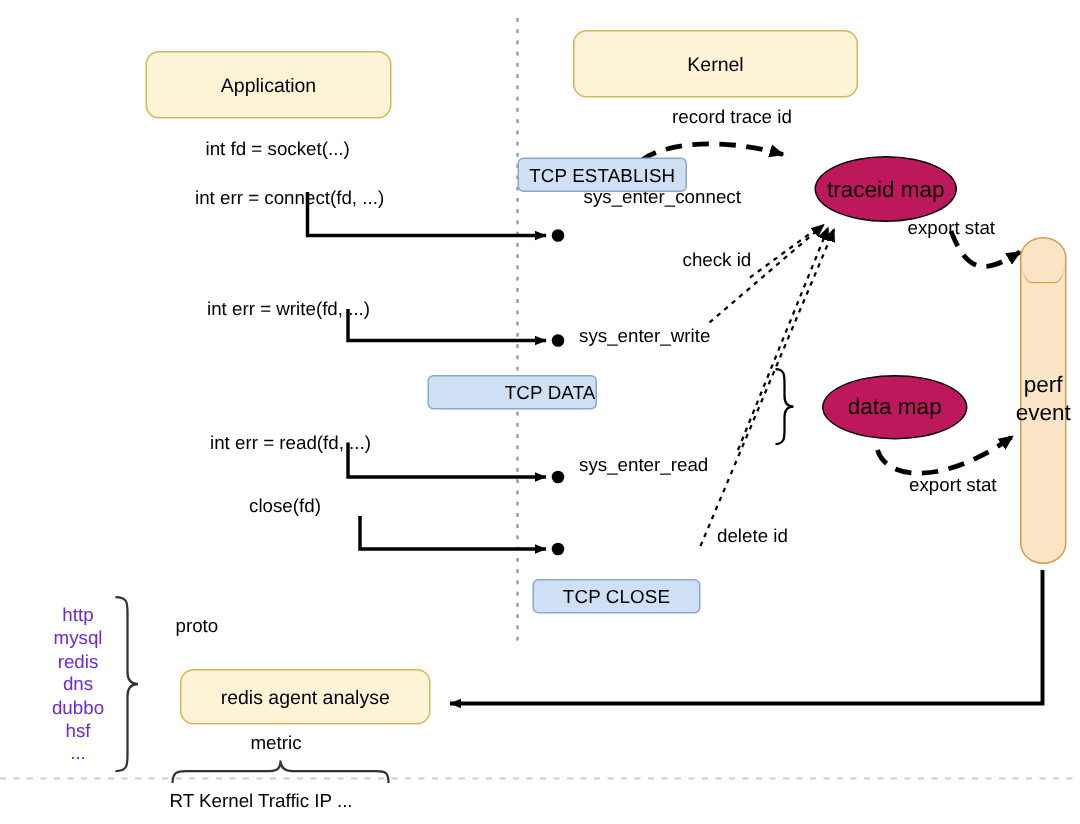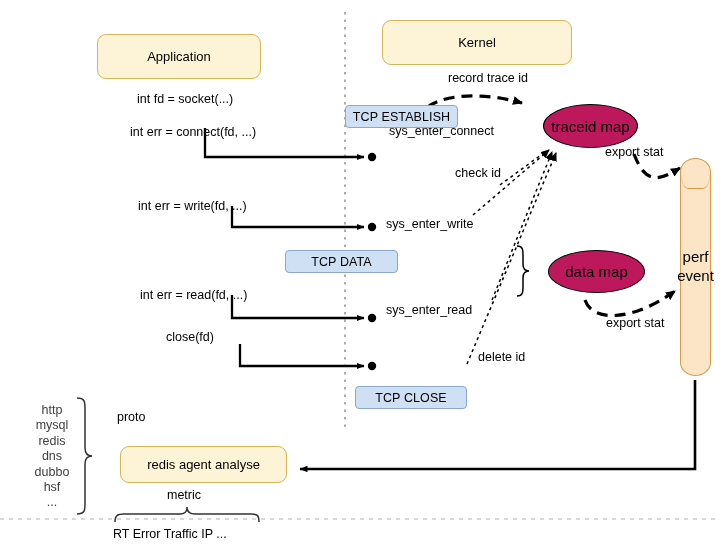--- a/index.html
+++ b/index.html
@@ -74,21 +74,21 @@
   .lbl {
     position: absolute;
     font-size: 12.5px;
     color: #000000;
     white-space: nowrap;
   }
   .lbl-code { font-size: 12.5px; }
   .proto-list {
     position: absolute;
     font-size: 12.5px;
-    color: #404040;
+    color: #6d28d9;
     line-height: 15.4px;
     text-align: center;
     white-space: nowrap;
   }
   .cyl-text { position: relative; z-index: 2; }
 </style>
 </head>
 <body>
 
 <div id="canvas">
@@ -172,21 +172,21 @@
   <div class="lbl" style="left:389px; top:124px;">sys_enter_connect</div>
 
   <div class="lbl" style="left:386px; top:217px;">sys_enter_write</div>
 
   <div class="lbl" style="left:386px; top:303px;">sys_enter_read</div>
 
   <div class="node badge" style="left:345px; top:89px; width:113px; height:23px;margin-top:16px;">
     <span>TCP ESTABLISH</span>
   </div>
 
-  <div class="node badge" style="left:285px; top:250px; width:113px; height:23px;">
+  <div class="node badge" style="left:285px; top:250px; width:113px; height:23px;justify-content:flex-end;">
     <span>TCP DATA</span>
   </div>
 
   <div class="node badge" style="left:355px; top:386px; width:112px; height:23px;">
     <span>TCP CLOSE</span>
   </div>
 
   <div class="node ellipse" style="left:543px; top:104px; width:95px; height:44px;">
     <span>traceid map</span>
   </div>
@@ -222,15 +222,15 @@
     <div>dns</div>
     <div>dubbo</div>
     <div>hsf</div>
     <div>...</div>
   </div>
 
   <div class="lbl" style="left:94px; top:410px;padding-left:23px;">proto</div>
 
   <div class="lbl" style="left:167px; top:488px;">metric</div>
 
-  <div class="lbl" style="left:113px; top:527px;">RT Error Traffic IP ...</div>
+  <div class="lbl" style="left:113px; top:527px;">RT Kernel Traffic IP ...</div>
 
 </div>
 
 </body></html>

